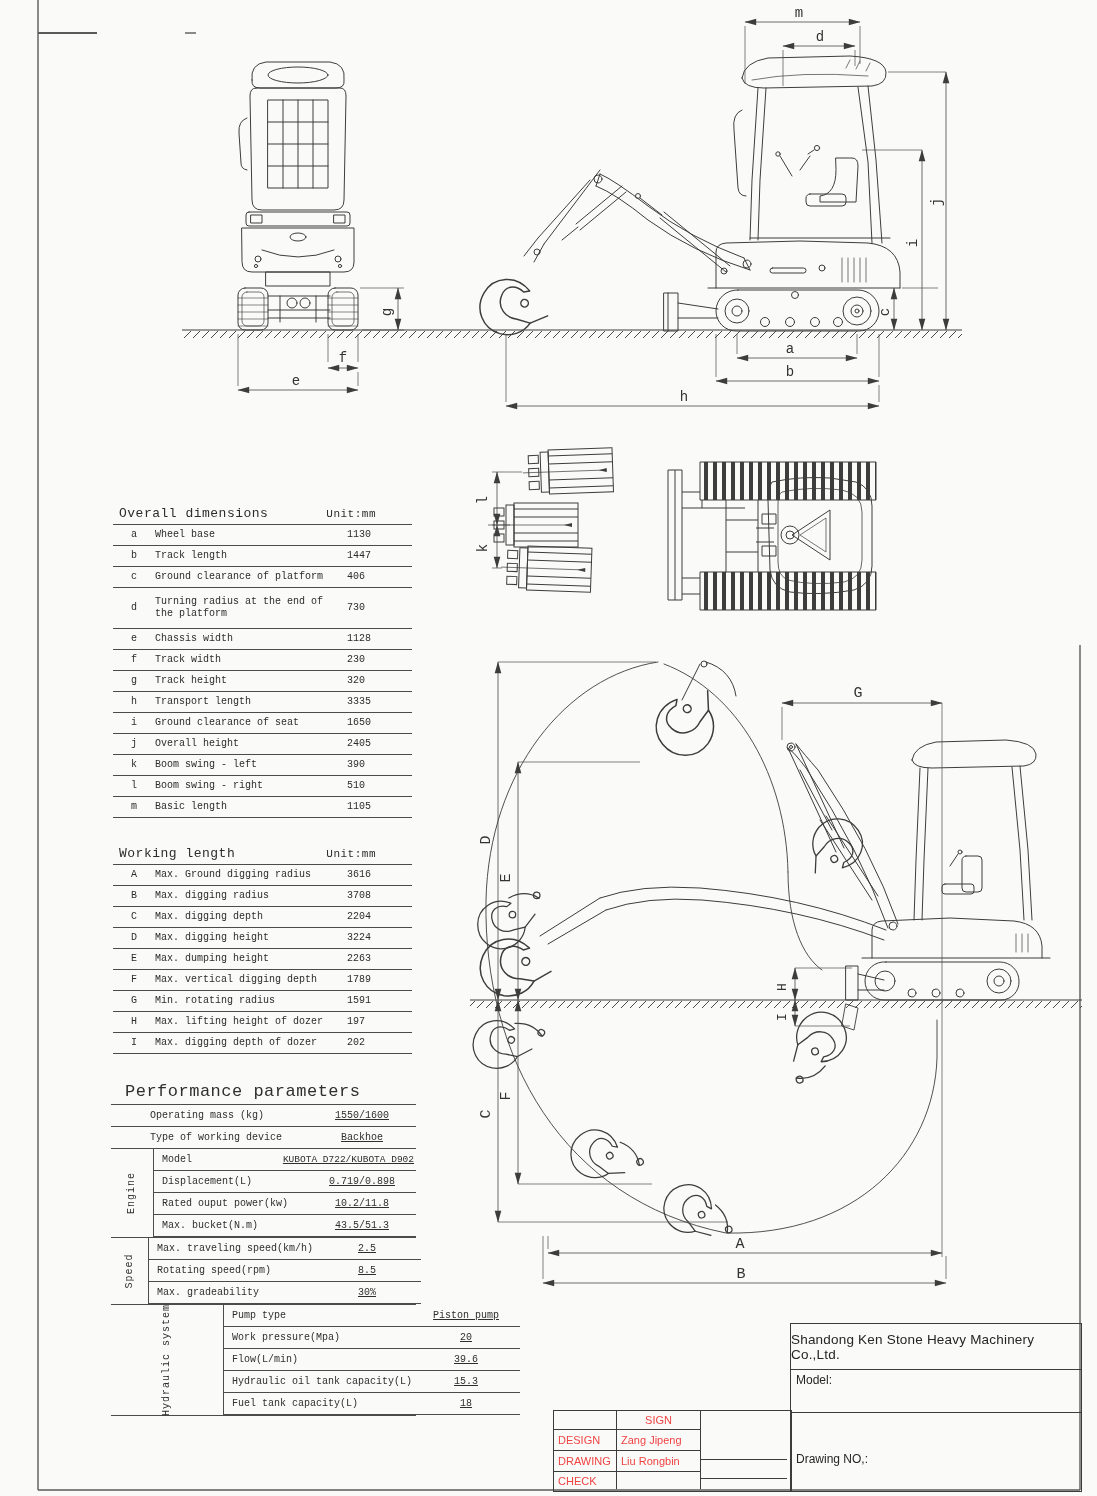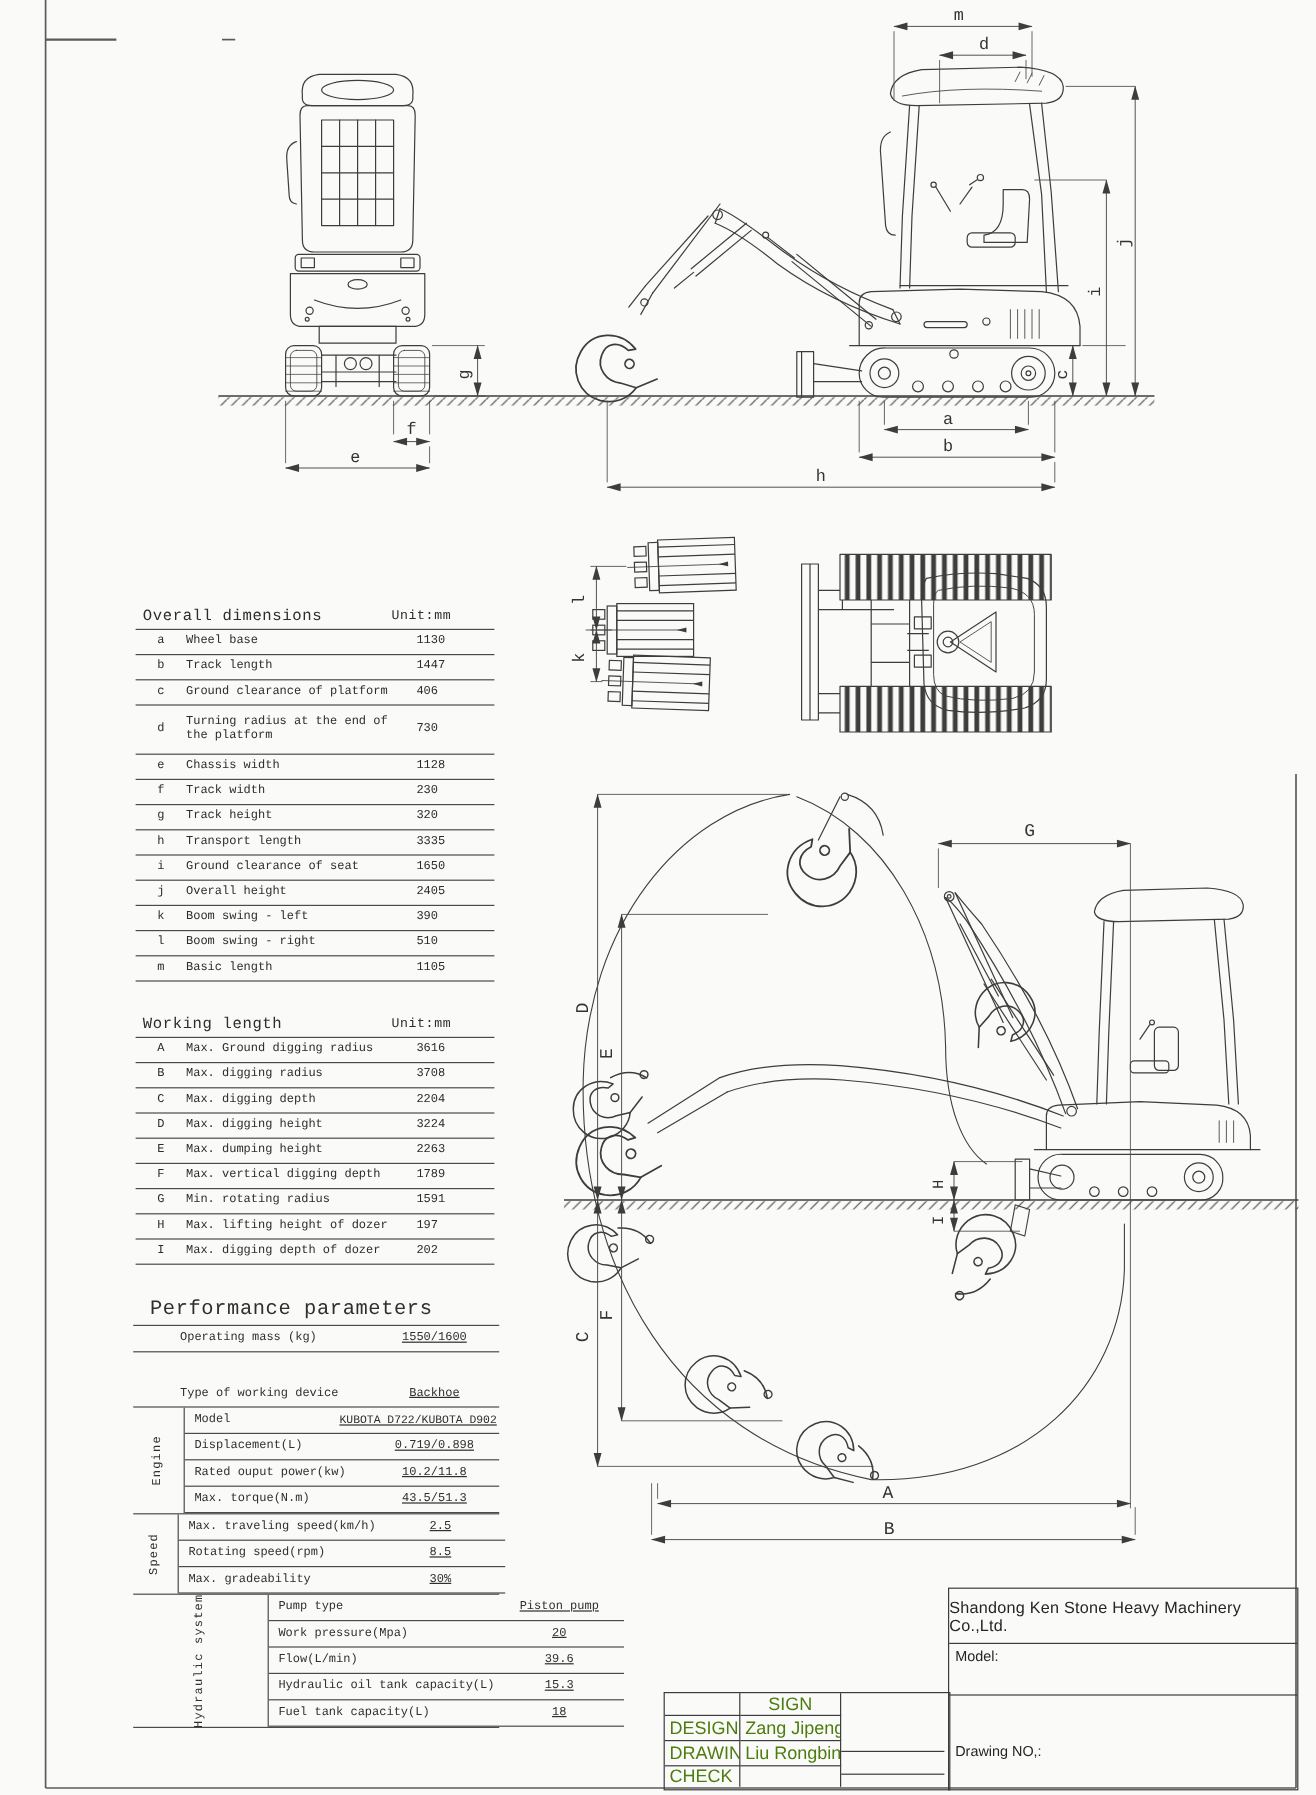--- a/index.html
+++ b/index.html
@@ -19,37 +19,37 @@
   .trow .lab{width:172px;flex:0 0 auto;padding-right:4px;}
   .trow .val{flex:1;padding-left:16px;}
   .trow.tall{min-height:40px;}
 
   
   .ptbl{position:absolute;font-size:10px;line-height:12px;}
   .ptbl .ptitle{font-size:17px;letter-spacing:.5px;padding:0 0 6px 14px;}
   .psec{border-bottom:1.5px solid #4b4b4b;}
   .psec.top{border-top:1.5px solid #4b4b4b;}
   .prow{display:flex;align-items:center;min-height:21px;border-bottom:1px solid #4b4b4b;}
-  .psec .prow:last-child{border-bottom:none;margin-top:24px;}
+  .psec .prow:last-child{border-bottom:none;}
   .prow .plab{flex:1;padding-left:39px;white-space:nowrap;}
   .prow .pval{flex:0 0 108px;text-align:center;white-space:nowrap;text-decoration:underline;}
   .prow .pval.wide{text-align:center;padding-right:2px;font-size:9.5px;}
   .pgroup{display:flex;align-items:stretch;border-bottom:1.5px solid #4b4b4b;}
   .pgroup .glab{flex:0 0 37px;display:flex;align-items:center;justify-content:center;
                 border-right:1px solid #4b4b4b;}
   .pgroup .glab span{transform:rotate(-90deg);white-space:nowrap;font-size:10px;letter-spacing:1px;}
   .pgroup .grows{flex:1;}
   .pgroup .grows .prow .plab{padding-left:8px;}
   .pgroup:last-child{border-bottom:1.5px solid #4b4b4b;}
 
   
   #signtable{position:absolute;left:553px;top:1410px;width:237px;height:80px;
              border:1.2px solid #3c3c3c;display:grid;
              grid-template-columns:63px 84px 86px;grid-template-rows:19px 21px 21px 17px;
-             font-family:"Liberation Sans",sans-serif;font-size:15px;color:#4d7c0f;}
+             font-family:"Liberation Sans",sans-serif;font-size:11px;color:#ef4444;}
   #signtable .cell{border-right:1px solid #3c3c3c;border-bottom:1px solid #3c3c3c;
                    display:flex;align-items:center;padding-left:4px;overflow:hidden;white-space:nowrap;}
   #signtable .cell.c3{border-right:none;margin-top:48px;}
   #signtable .cell.r4{border-bottom:none;}
   #signtable .cell.ctr{justify-content:center;padding-left:0;}
   #companyblock{position:absolute;left:790px;top:1323px;width:290px;height:167px;
                 border:1.5px solid #3c3c3c;font-family:"Liberation Sans",sans-serif;color:#252525;
                 display:flex;flex-direction:column;}
   #companyblock .crow{border-bottom:1px solid #3c3c3c;position:relative;}
   #companyblock .crow:last-child{border-bottom:none;margin-top:36px;}
@@ -491,21 +491,21 @@
           </div>
       <div class="prow">
             <span class="plab">Displacement(L)</span>
             <span class="pval">0.719/0.898</span>
           </div>
       <div class="prow">
             <span class="plab">Rated ouput power(kw)</span>
             <span class="pval">10.2/11.8</span>
           </div>
       <div class="prow">
-            <span class="plab">Max. torque(N.m)</span>
+            <span class="plab">Max. bucket(N.m)</span>
             <span class="pval">43.5/51.3</span>
           </div>
     </div>
   </div>
   <div class="pgroup">
     <div class="glab">
           <span>Speed</span>
         </div>
     <div class="grows">
       <div class="prow">

